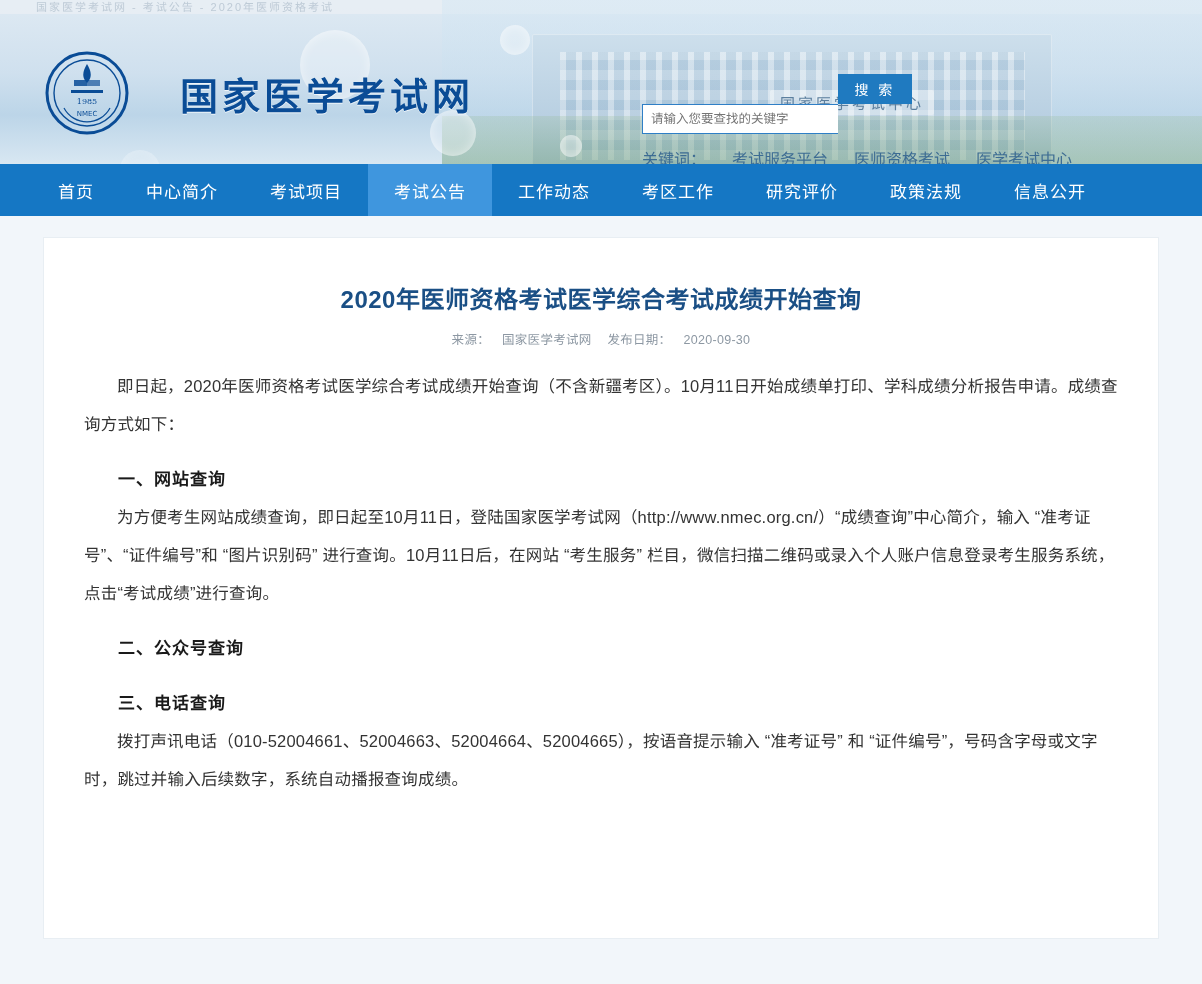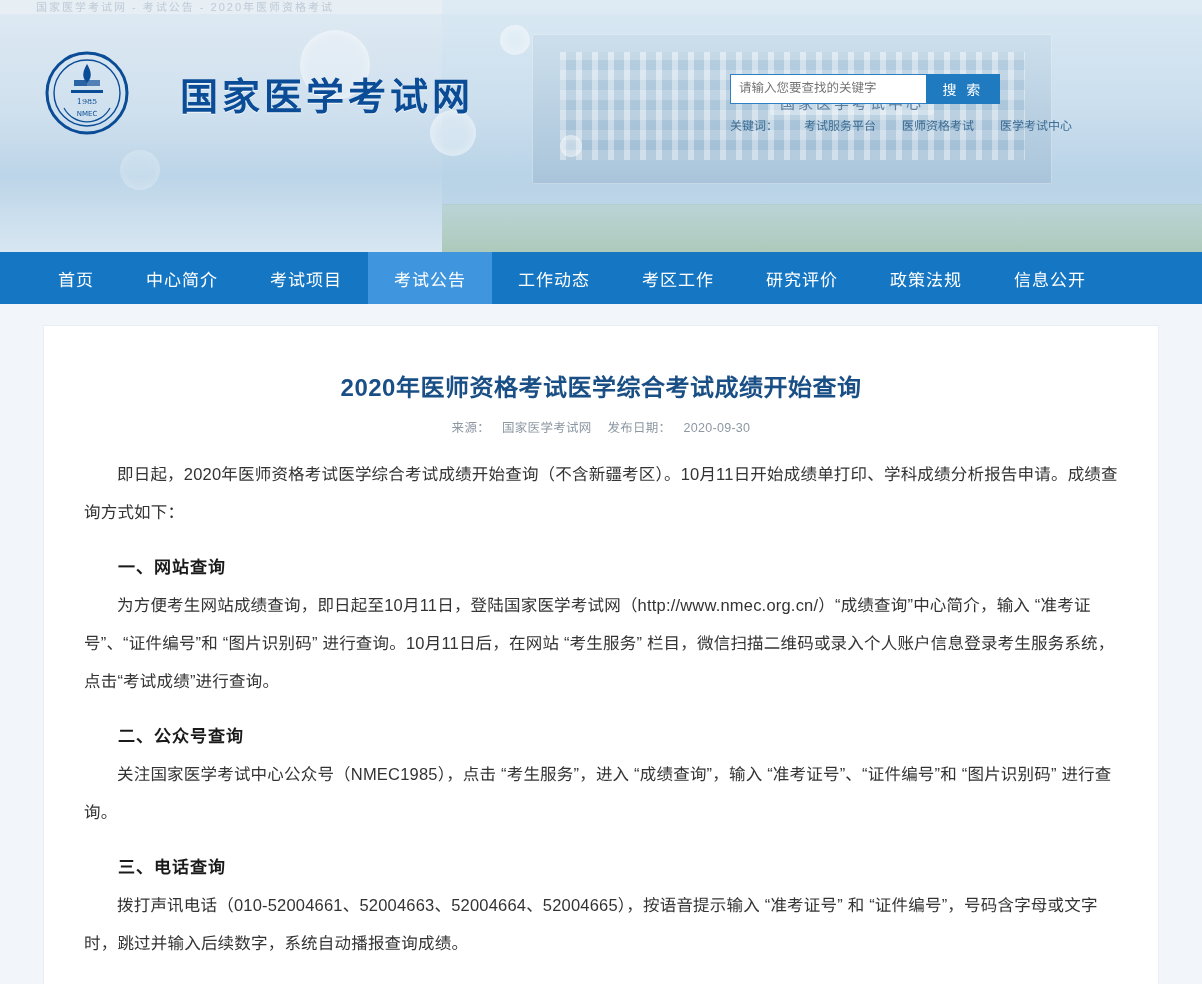--- a/index.html
+++ b/index.html
@@ -9,21 +9,21 @@
     width: 1202px; height: 984px;
     background: #eef3f7;
     font-family: "Liberation Sans", "DejaVu Sans", sans-serif;
     overflow: hidden;
   }
   .page { width: 1202px; height: 984px; position: relative; background: #f2f6fa; }
 
   
   .hero {
     position: relative;
-    height: 252px;
+    height: 164px;
     background: linear-gradient(180deg,#dfeaf3 0%, #cfe0ee 45%, #bcd5e8 70%, #d8e7f2 100%);
     overflow: hidden;
   }
   
   .chrome-strip {
     position: absolute; top:0; left:0; right:0; height: 14px;
     background: #e9eff5;
     color:#b9c6d2; font-size: 11px; line-height:14px; padding-left:36px;
     white-space: nowrap; letter-spacing: 2px;
     opacity: .85;
@@ -74,28 +74,28 @@
     color: #0a4c96;
     text-shadow: 0 1px 0 rgba(255,255,255,.7);
   }
 
   
   .search-area { position:absolute; right: 130px; top: 74px; z-index: 6; text-align: right;}
   .search-row { display:flex; align-items:stretch; }
   .search-input {
     width: 196px; height: 30px; border: 1px solid #2f7fc6; border-right: none;
     background:#fff; font-size: 12.5px; color:#9aa6b2; padding: 0 8px;
-    outline: none; font-family: Liberation Mono, monospace;
+    outline: none; font-family: Liberation Sans, sans-serif; margin-top: 30px;
   }
   .search-btn {
     width: 74px; height: 30px; background: #1f7ac0; color: #fff; border: 1px solid #1f7ac0;
     font-size: 14px; letter-spacing: 3px; cursor: pointer;
     font-family: "Liberation Sans", sans-serif;
   }
-  .keywords { margin-top: 12px; font-size: 12px; color: #3d6c93; display:flex; gap: 26px; justify-content:flex-end;}
+  .keywords { margin-top: 12px; font-size: 16px; color: #3d6c93; display:flex; gap: 26px; justify-content:flex-end;}
   .keywords .kw-label { color:#3d6c93; }
   .keywords a { color:#3d6c93; text-decoration:none; }
 
   
   .nav {
     height: 52px; background: #1577c4; display: flex; align-items: stretch;
     padding-left: 32px;
   }
   .nav-item {
     color:#fff; font-size: 17px; letter-spacing: 1px;
@@ -200,21 +200,20 @@
         <span>发布日期：</span><span>2020-09-30</span>
       </div>
 
       <div class="art-body">
         <p>即日起，2020年医师资格考试医学综合考试成绩开始查询（不含新疆考区）。10月11日开始成绩单打印、学科成绩分析报告申请。成绩查询方式如下：</p>
 
         <h3>一、网站查询</h3>
         <p>为方便考生网站成绩查询，即日起至10月11日，登陆国家医学考试网（http://www.nmec.org.cn/）“成绩查询”中心简介，输入 “准考证号”、“证件编号”和 “图片识别码” 进行查询。10月11日后，在网站 “考生服务” 栏目，微信扫描二维码或录入个人账户信息登录考生服务系统，点击“考试成绩”进行查询。</p>
 
         <h3>二、公众号查询</h3>
-        <p>关注国家医学考试中心公众号（NMEC1985），点击 “考生服务”，进入 “成绩查询”，输入 “准考证号”、“证件编号”和 “图片识别码” 进行查询。</p>
 
         <h3>三、电话查询</h3>
         <p>拨打声讯电话（010-52004661、52004663、52004664、52004665），按语音提示输入 “准考证号” 和 “证件编号”，号码含字母或文字时，跳过并输入后续数字，系统自动播报查询成绩。</p>
       </div>
 
     </div>
   </div>
 
 </div>
 

